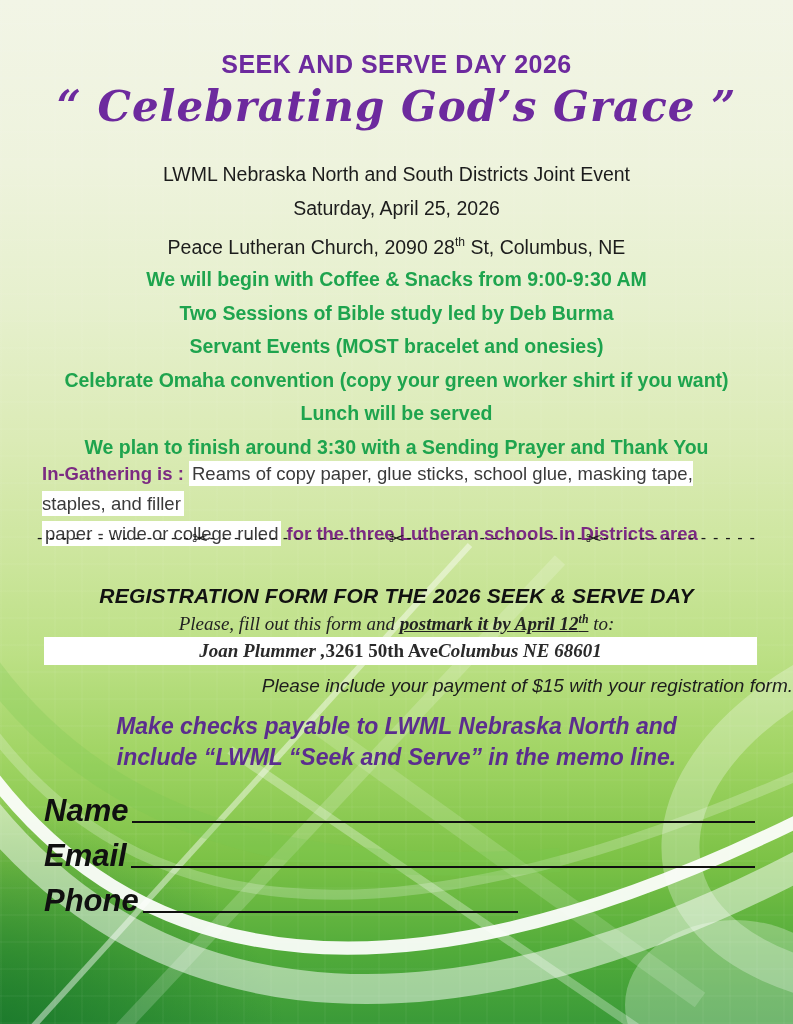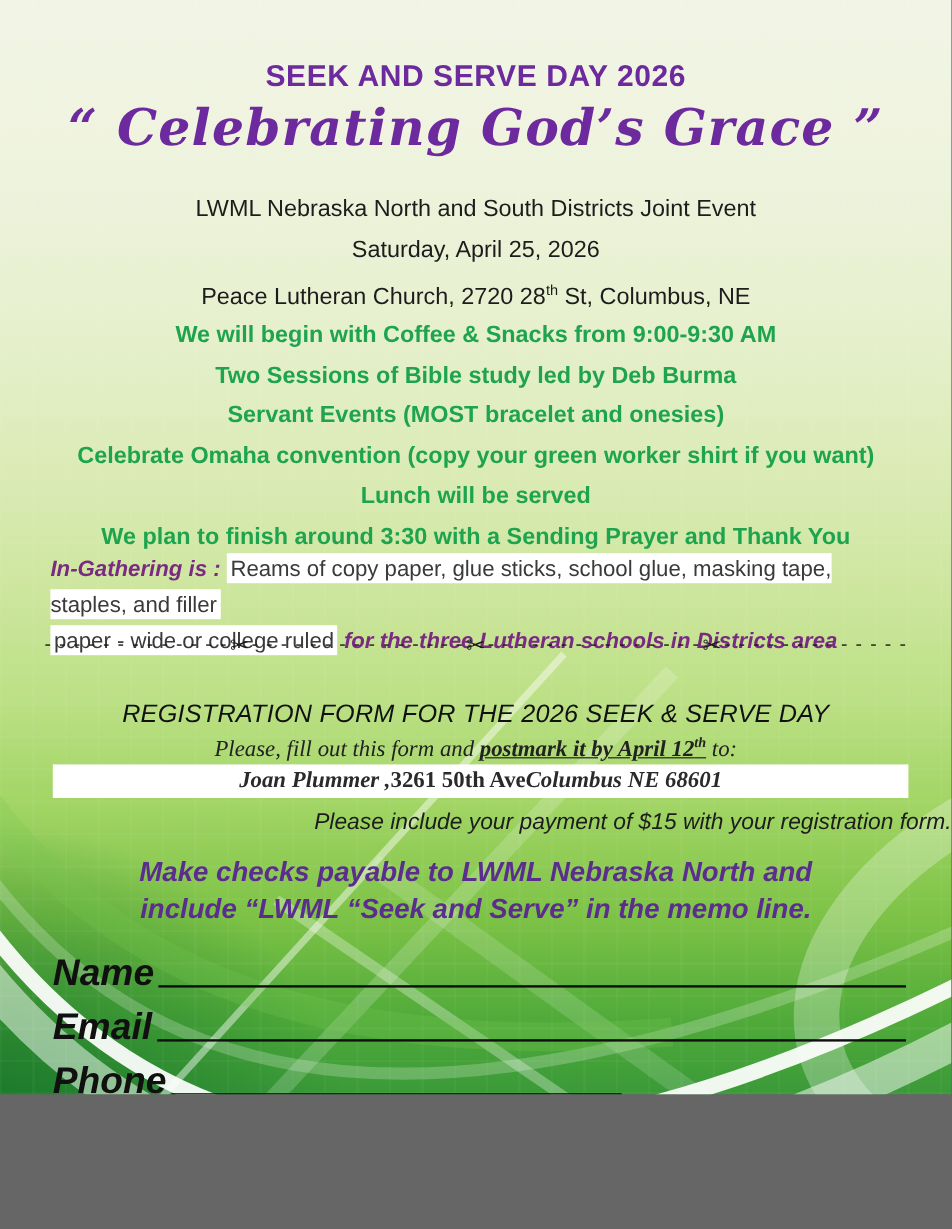--- a/index.html
+++ b/index.html
@@ -1,18 +1,18 @@
 <!DOCTYPE html>
 <html><head>
 <meta charset="utf-8">
 <style>
   html,body{margin:0;padding:0;background:#666;}
   .page{
     position:relative;
-    width:793px;height:912px;
+    width:793px;height:1024px;
     margin:0 auto;
     overflow:hidden;
     font-family:"Liberation Sans",sans-serif;
     background:
       radial-gradient(ellipse 460px 380px at -4% 104%, rgba(18,112,40,.9), rgba(18,112,40,0) 70%),
       linear-gradient(180deg,
         #f2f5e6 0%, #eef3dd 16%, #e6f0cd 30%, #dbebb6 43%,
         #cde69e 54%, #bce085 64%, #a0d463 74%, #7cc246 84%,
         #51ab3a 93%, #3a9a38 100%);
   }
@@ -30,29 +30,29 @@
   .subtitle{
     top:82px;font-size:42px;font-weight:bold;font-style:italic;
     font-family:"DejaVu Serif",serif;letter-spacing:1px;
   }
   .event{top:157px;font-size:19.5px;line-height:34px;color:#1c1c1c;}
   .schedule{top:263px;font-size:19.5px;font-weight:bold;line-height:33.5px;}
   .ingathering{
     position:absolute;top:459px;left:42px;right:34px;text-align:left;
     font-size:18.5px;line-height:30px;
   }
-  .ig-label{font-weight:bold;font-style:italic;}
+  .ig-label{font-weight:bold;}
   .ig-hl{background:#ffffff;color:#3a3a3a;padding:2px 3px;}
   .divider{
     top:527px;font-size:15px;color:#1a1a1a;white-space:nowrap;
     font-family:"DejaVu Sans",sans-serif;
   }
   .divider .dash{letter-spacing:1px;}
   .divider .scissors{font-size:19px;vertical-align:-2px;padding:0 2px;}
-  .reg-title{top:584px;font-size:21px;font-weight:normal;font-style:italic;color:#111;letter-spacing:.2px;}
+  .reg-title{top:584px;font-size:21px;font-weight:bold;font-style:italic;color:#111;letter-spacing:.2px;}
   .reg-instruction{
     top:613px;font-size:19px;font-style:italic;color:#222;
     font-family:"Liberation Serif",serif;
   }
   .reg-instruction .bold-underline{font-weight:bold;text-decoration:underline;}
   .address-band{
     position:absolute;top:637px;left:44px;right:36px;height:28px;
     background:#ffffff;display:flex;align-items:center;justify-content:center;
     font-family:"Liberation Serif",serif;font-size:19px;font-weight:bold;color:#2a2a2a;
   }
@@ -91,21 +91,21 @@
     <path d="M-30,640 C90,830 300,880 560,860" stroke="rgba(120,200,80,0.25)" stroke-width="24" fill="none"></path>
   </svg>
 
   <div class="block title" style="color:#6d2a9e">SEEK AND SERVE DAY 2026</div>
 
   <div class="block subtitle" style="color:#6d2a9e">“ Celebrating God’s Grace ”</div>
 
   <div class="block event">
     <div>LWML Nebraska North and South Districts Joint Event</div>
     <div>Saturday, April 25, 2026</div>
-    <div><span>Peace Lutheran Church,  2720 28</span><sup>th</sup><span> St, Columbus, NE</span></div>
+    <div><span>Peace Lutheran Church,  2090 28</span><sup>th</sup><span> St, Columbus, NE</span></div>
   </div>
 
   <div class="block schedule" style="color:#1ea44e">
     <div>We will begin with Coffee &amp; Snacks from 9:00-9:30 AM</div>
     <div>Two Sessions of Bible study led by Deb Burma</div>
     <div>Servant Events (MOST bracelet and onesies)</div>
     <div>Celebrate Omaha convention (copy your green worker shirt if you want)</div>
     <div>Lunch will be served</div>
     <div>We plan to finish around 3:30 with a Sending Prayer and Thank You</div>
   </div>

